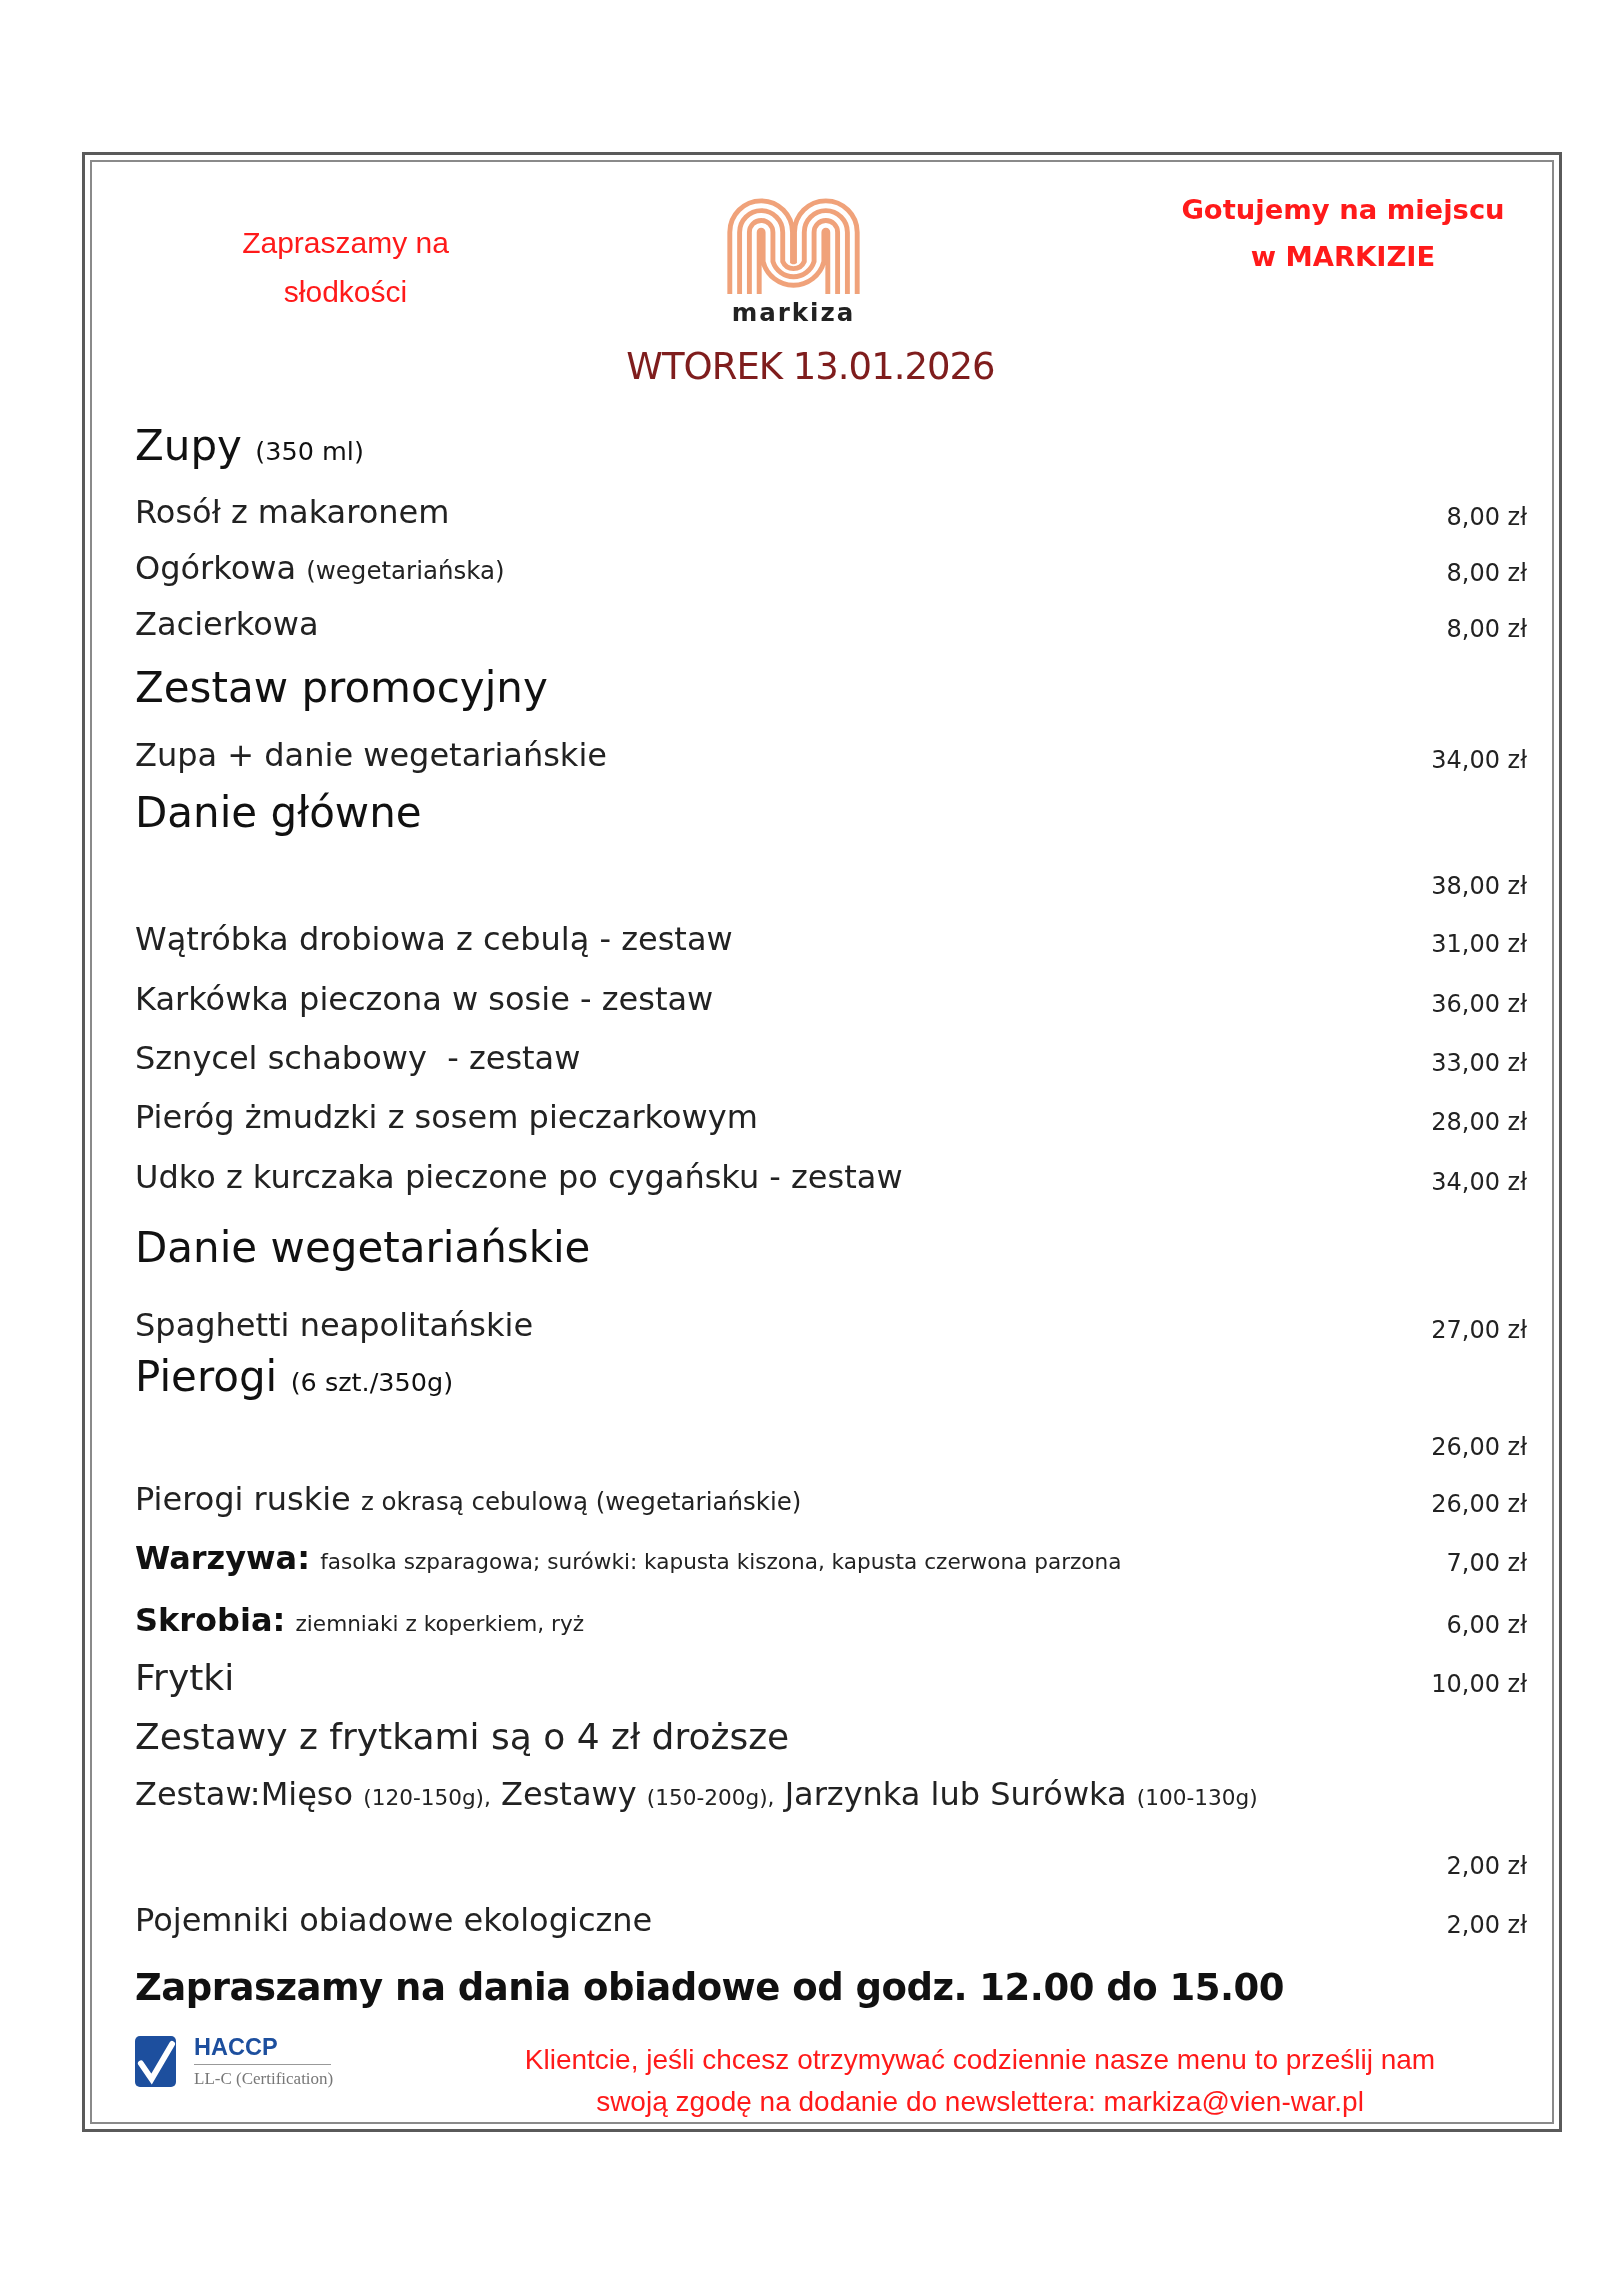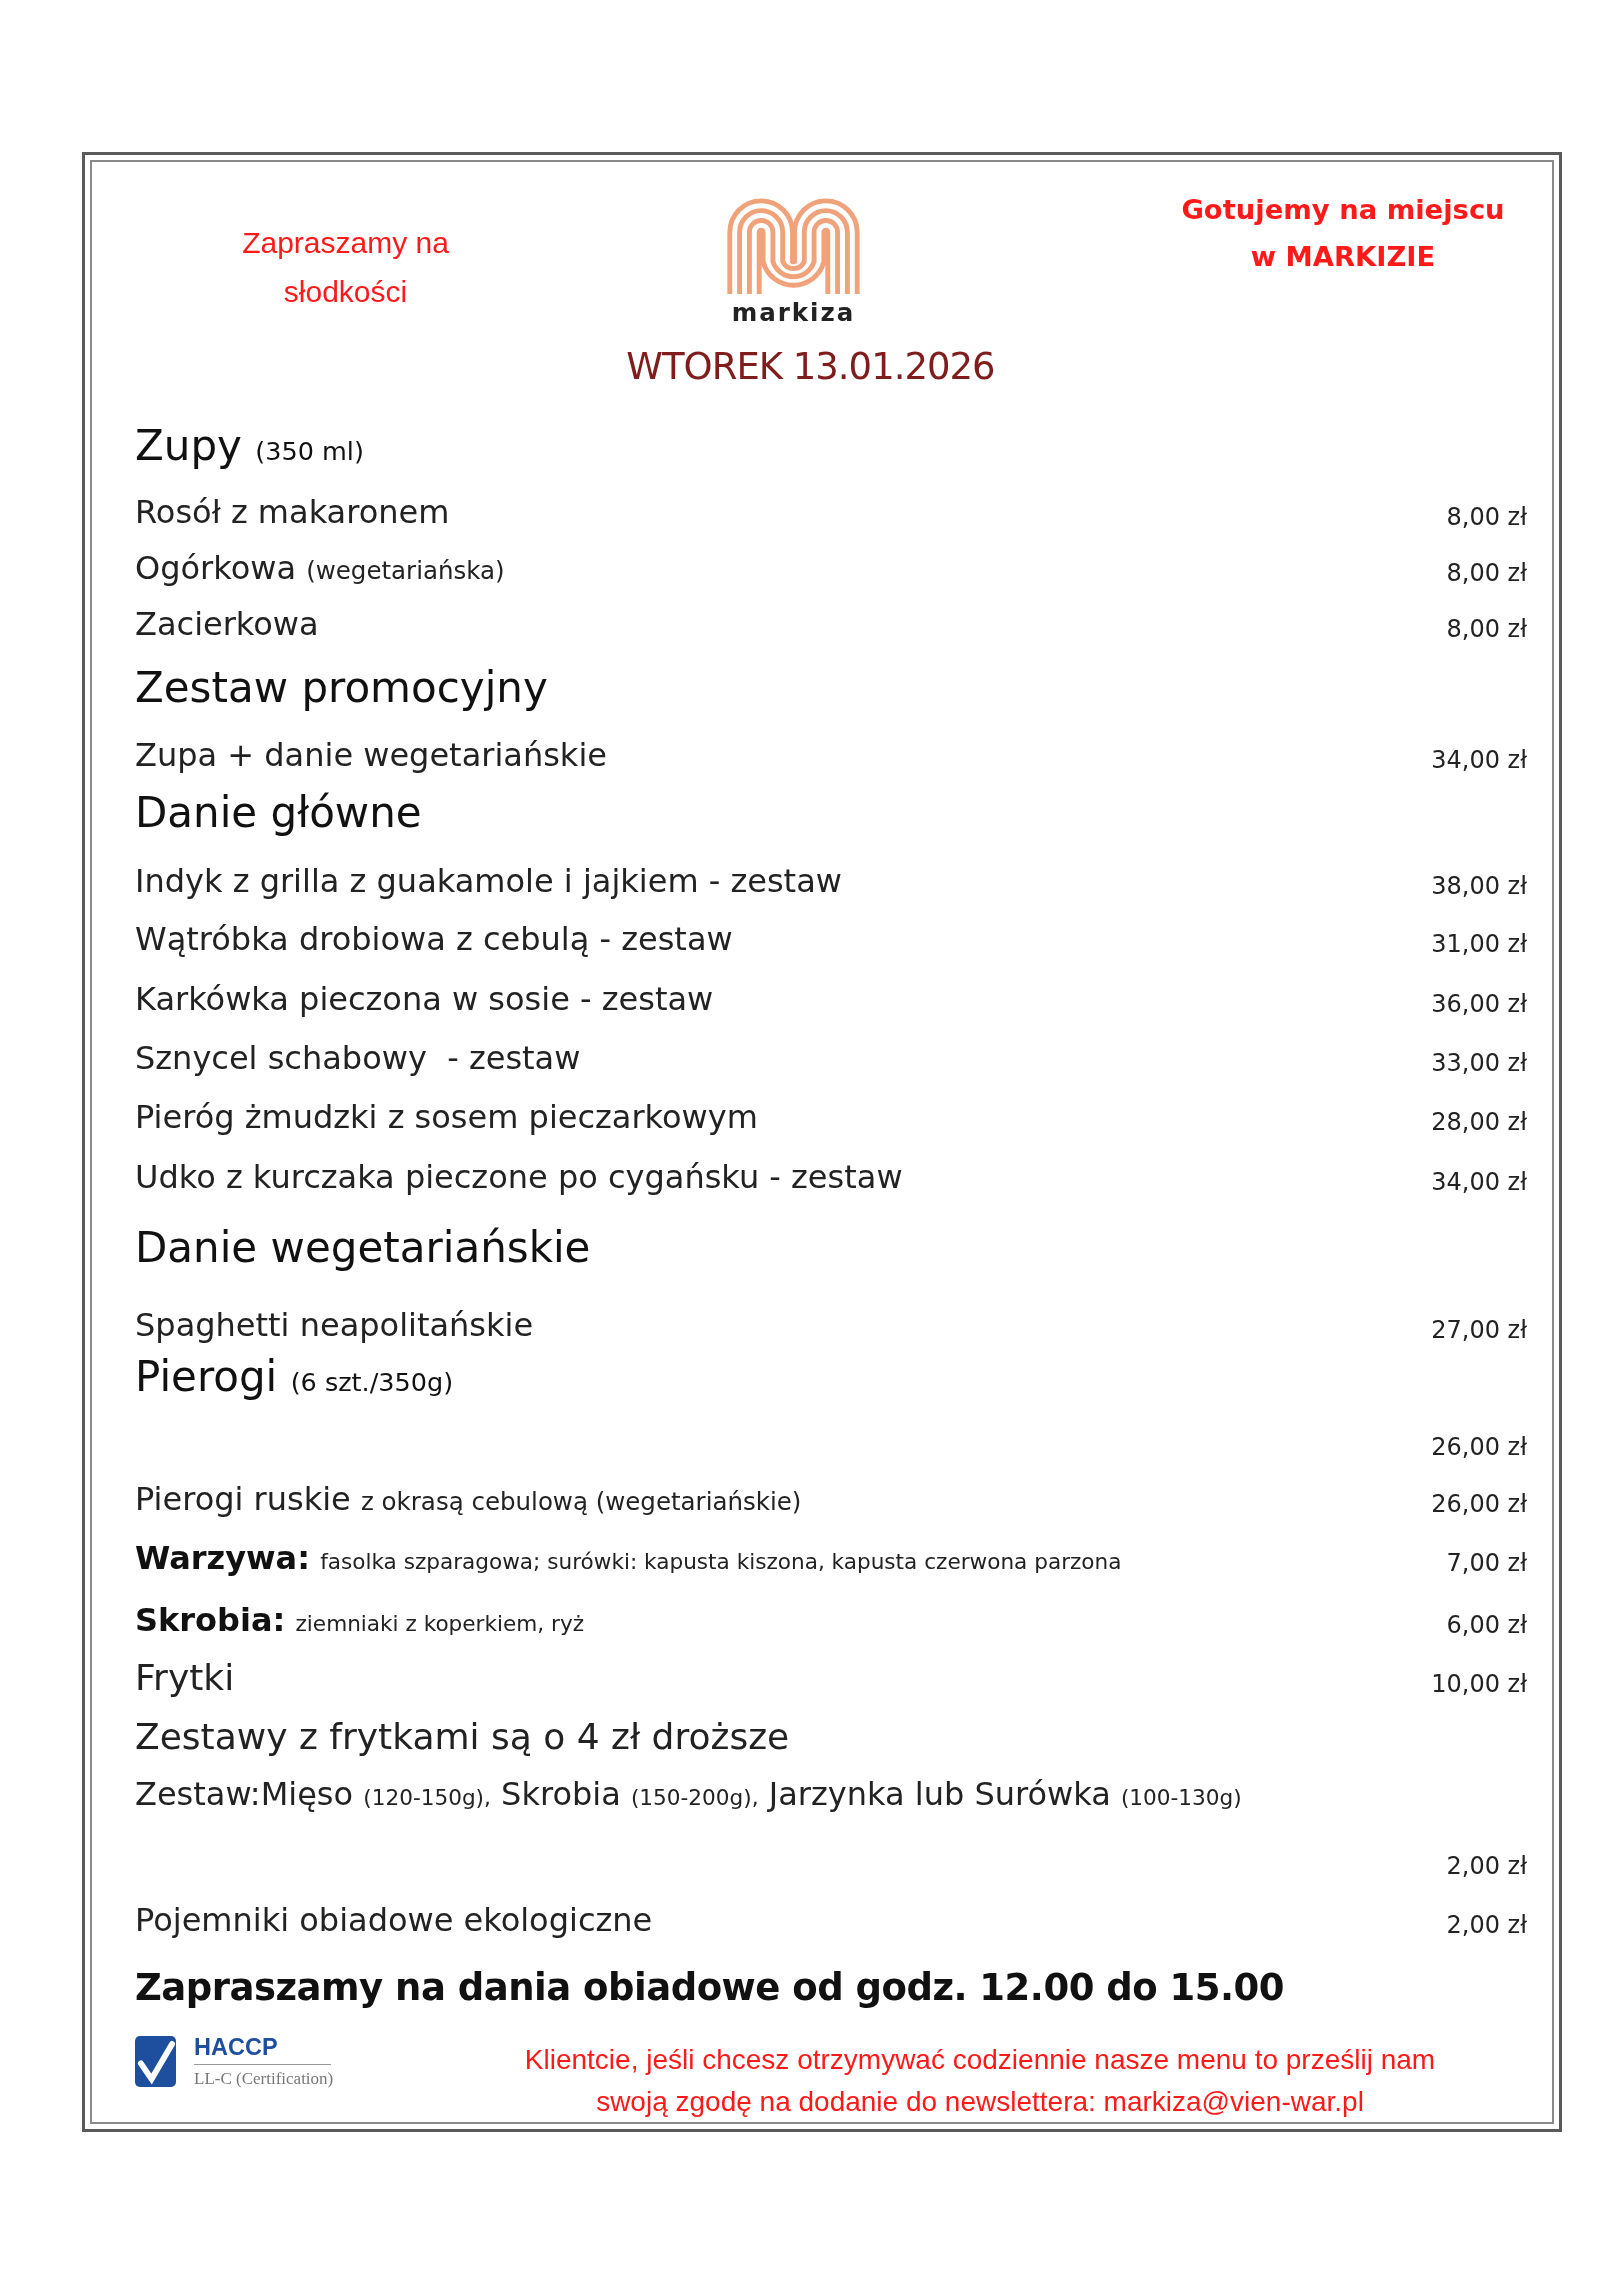--- a/index.html
+++ b/index.html
@@ -94,21 +94,20 @@
 </div>
 <div class="row" style="top:733px">
   <span class="name">Zupa + danie wegetariańskie</span>
   <span class="price">34,00 zł</span>
 </div>
 
 <div class="row heading" style="top:796px">
   <span class="name">Danie główne</span>
 </div>
 <div class="row" style="top:859px">
-  <span class="name">Indyk z grilla z guakamole i jajkiem - zestaw</span>
   <span class="price">38,00 zł</span>
 </div>
 <div class="row" style="top:917px">
   <span class="name">Wątróbka drobiowa z cebulą - zestaw</span>
   <span class="price">31,00 zł</span>
 </div>
 <div class="row" style="top:977px">
   <span class="name">Karkówka pieczona w sosie - zestaw</span>
   <span class="price">36,00 zł</span>
 </div>
@@ -156,21 +155,21 @@
   <span class="name">Frytki</span>
   <span class="price">10,00 zł</span>
 </div>
 <div class="row note" style="top:1716px">
   <span class="name">Zestawy z frytkami są o 4 zł droższe</span>
 </div>
 <div class="row" style="top:1772px">
   <span class="name">
     <span>Zestaw:Mięso</span>
     <span class="tiny">(120-150g),</span>
-    <span>Skrobia</span>
+    <span>Zestawy</span>
     <span class="tiny">(150-200g),</span>
     <span>Jarzynka lub Surówka</span>
     <span class="tiny">(100-130g)</span>
   </span>
 </div>
 
 <div class="row" style="top:1839px">
   <span class="price">2,00 zł</span>
 </div>
 <div class="row" style="top:1898px">

